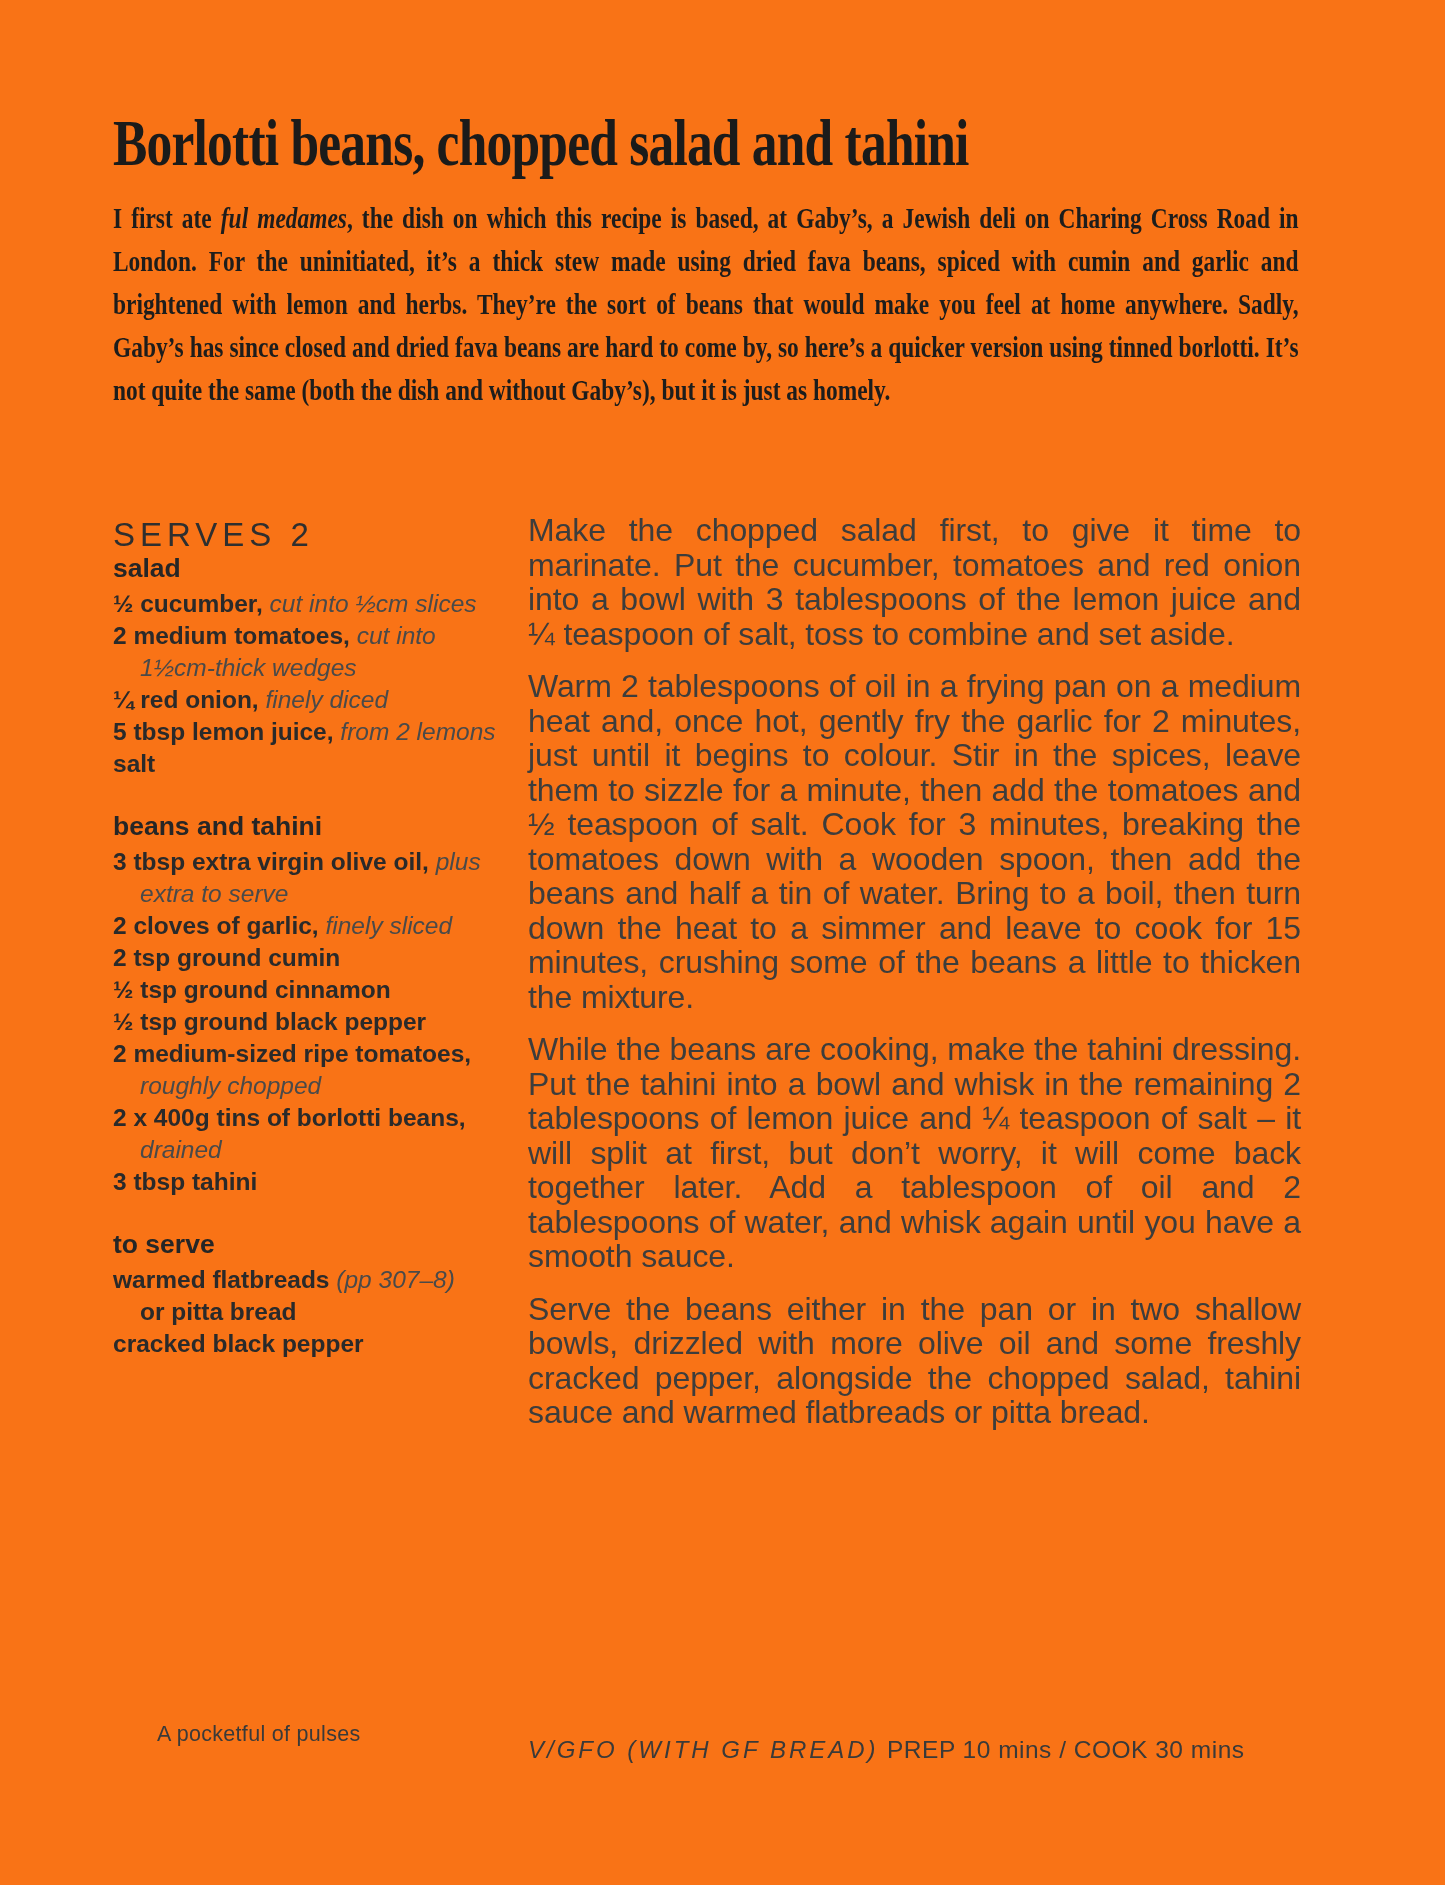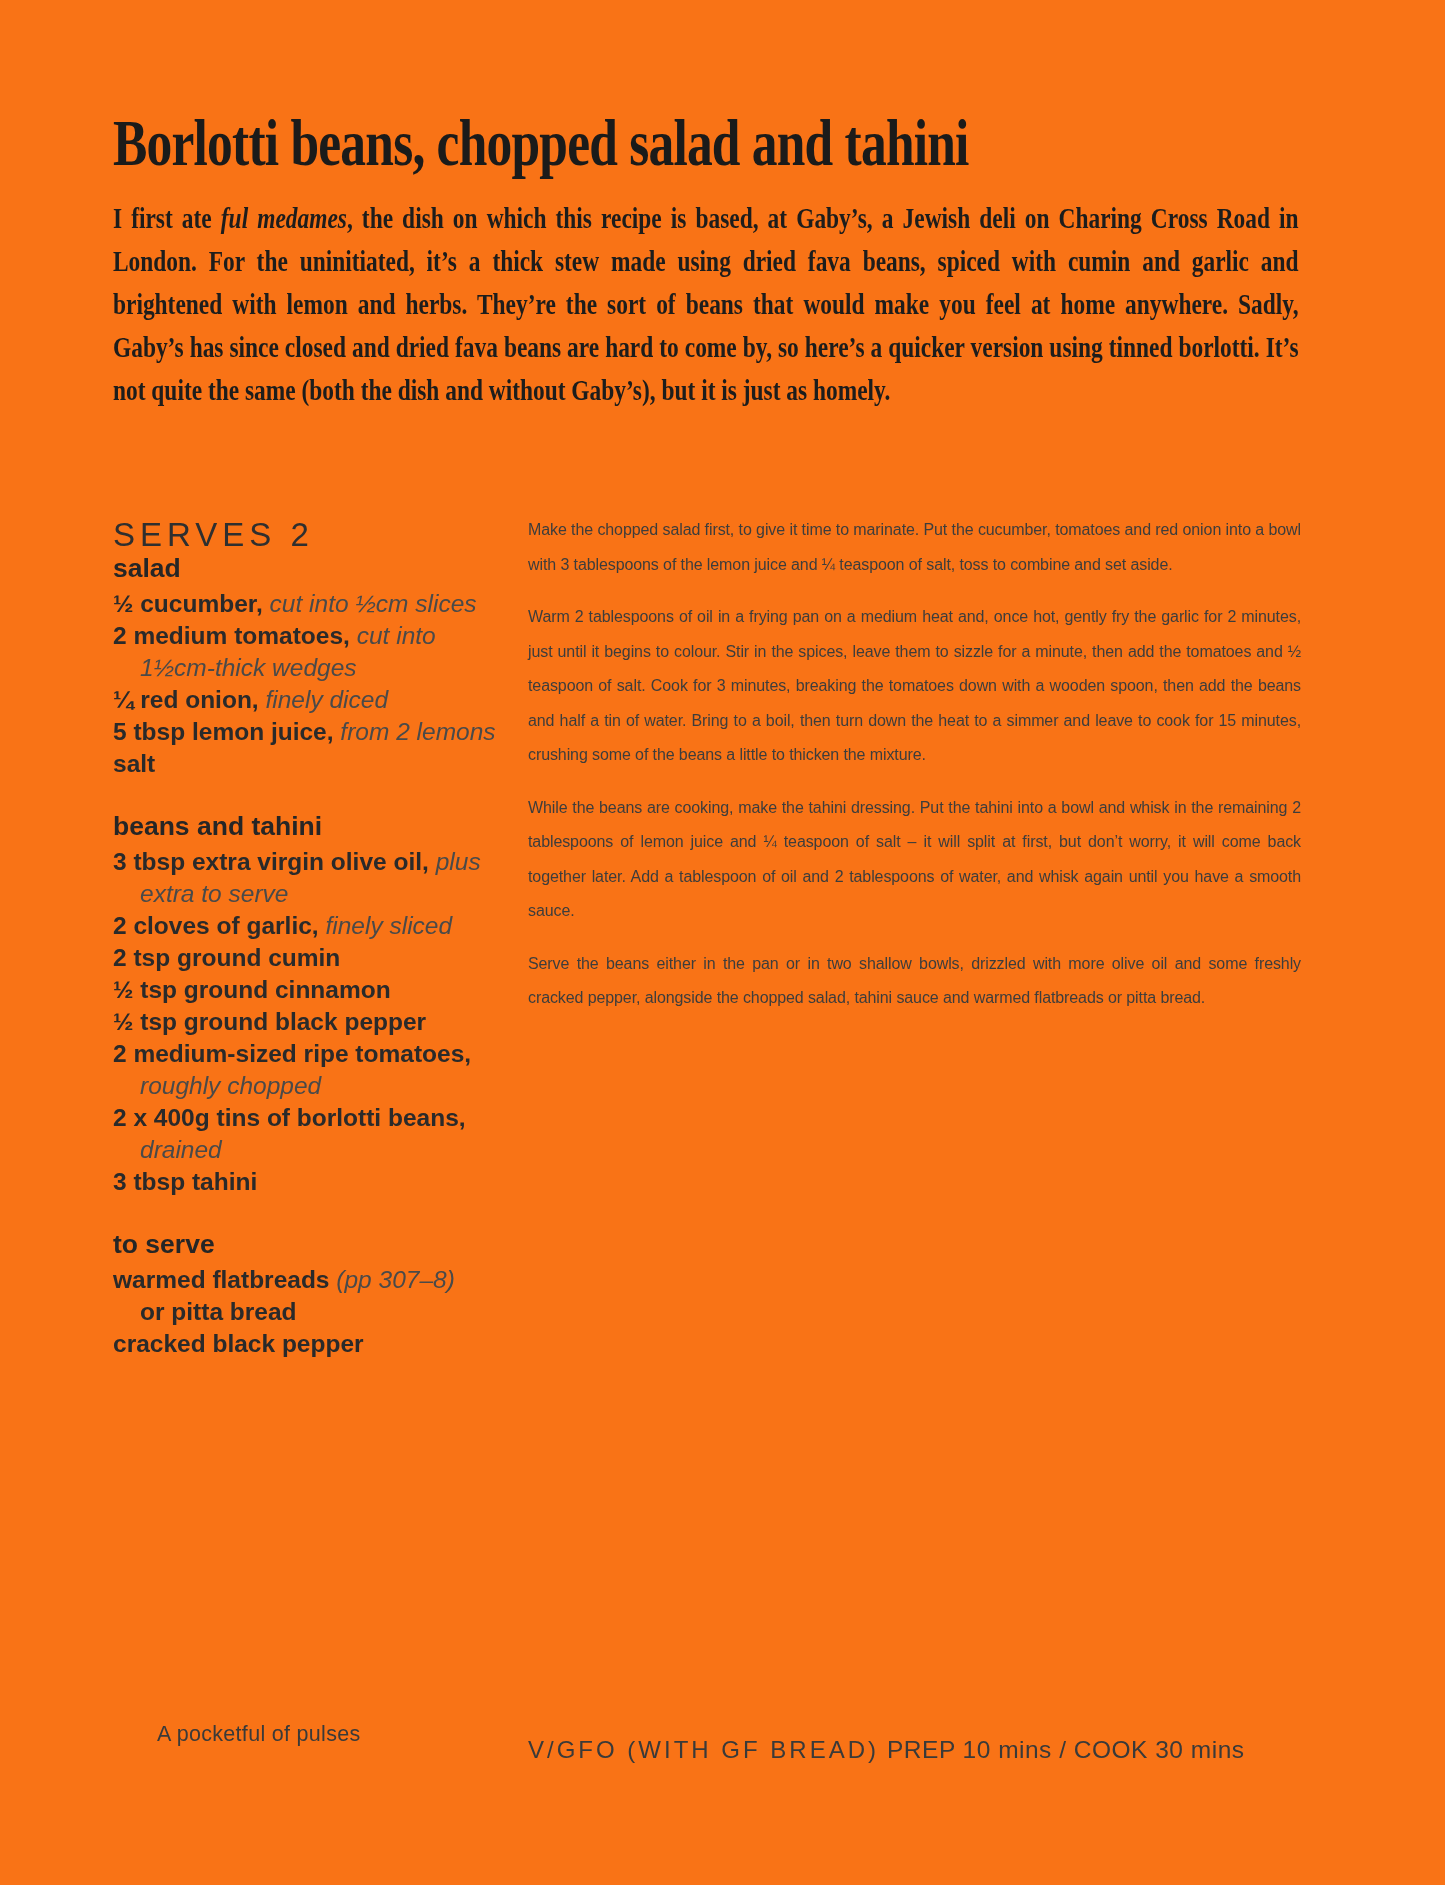--- a/index.html
+++ b/index.html
@@ -59,34 +59,34 @@
   }
   .ing-line { font-size: 24.5px; line-height: 32px; color: #2a2a2a; }
   .ing-line.cont { padding-left: 27px; }
   .ing-line .b { font-weight: 700; color: #2a2a2a; }
   .ing-line .i { font-weight: 400; font-style: italic; color: #4a4a49; }
 
   
   .right-col { position: absolute; left: 528px; top: 513px; width: 773px; }
   .method-p {
     margin: 0 0 18px 0;
-    font-size: 16px; line-height: 34.5px;
+    font-size: 32px; line-height: 34.5px;
     letter-spacing: -0.1px;
     color: #3d3d3c;
     text-align: justify;
   }
 
   
   .footer-book {
     position: absolute; left: 157px; top: 1722px;
     font-size: 21.5px; color: #3a3a39; letter-spacing: 0.3px;
   }
   .footer-dietary {
     position: absolute; left: 528px; top: 1736px;
-    font-size: 24px; letter-spacing: 3px; color: #3a3a39;
+    font-size: 24px; font-style: italic; letter-spacing: 3px; color: #3a3a39;
     white-space: nowrap;
   }
   .footer-timing {
     position: absolute; left: 887px; top: 1736px;
     font-size: 24.5px; color: #3a3a39; letter-spacing: 0.5px;
     white-space: nowrap;
   }
 </style>
 </head>
 <body>

